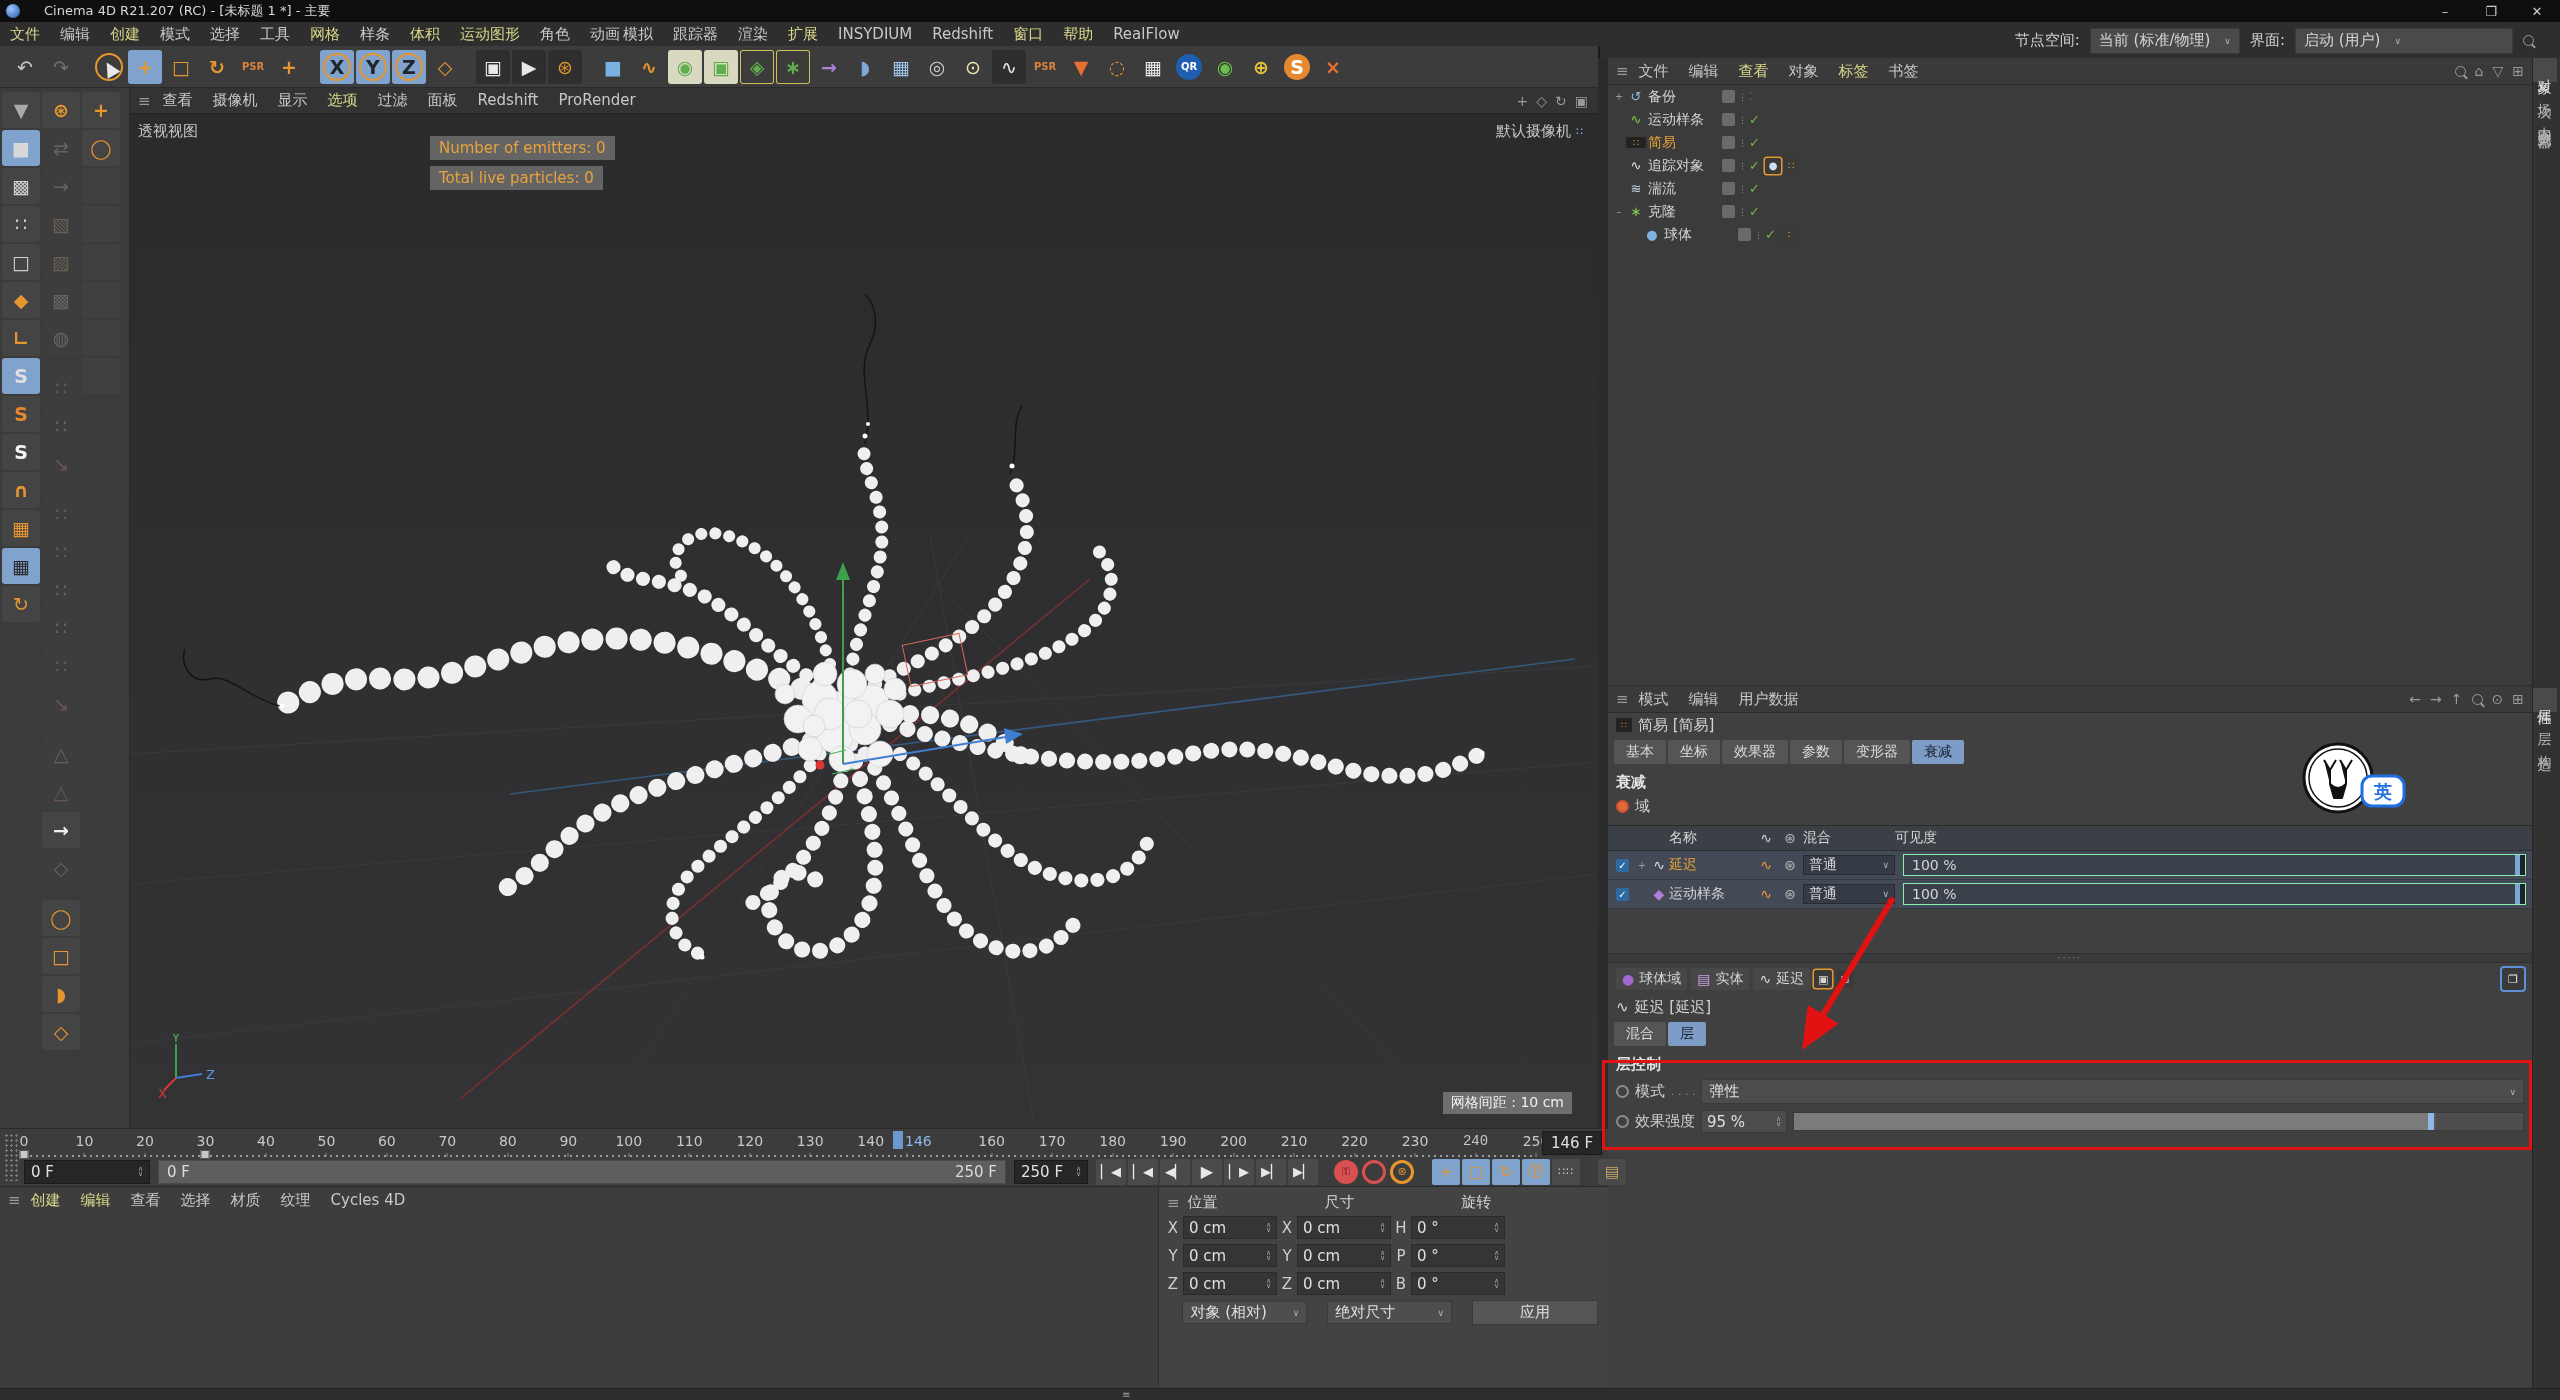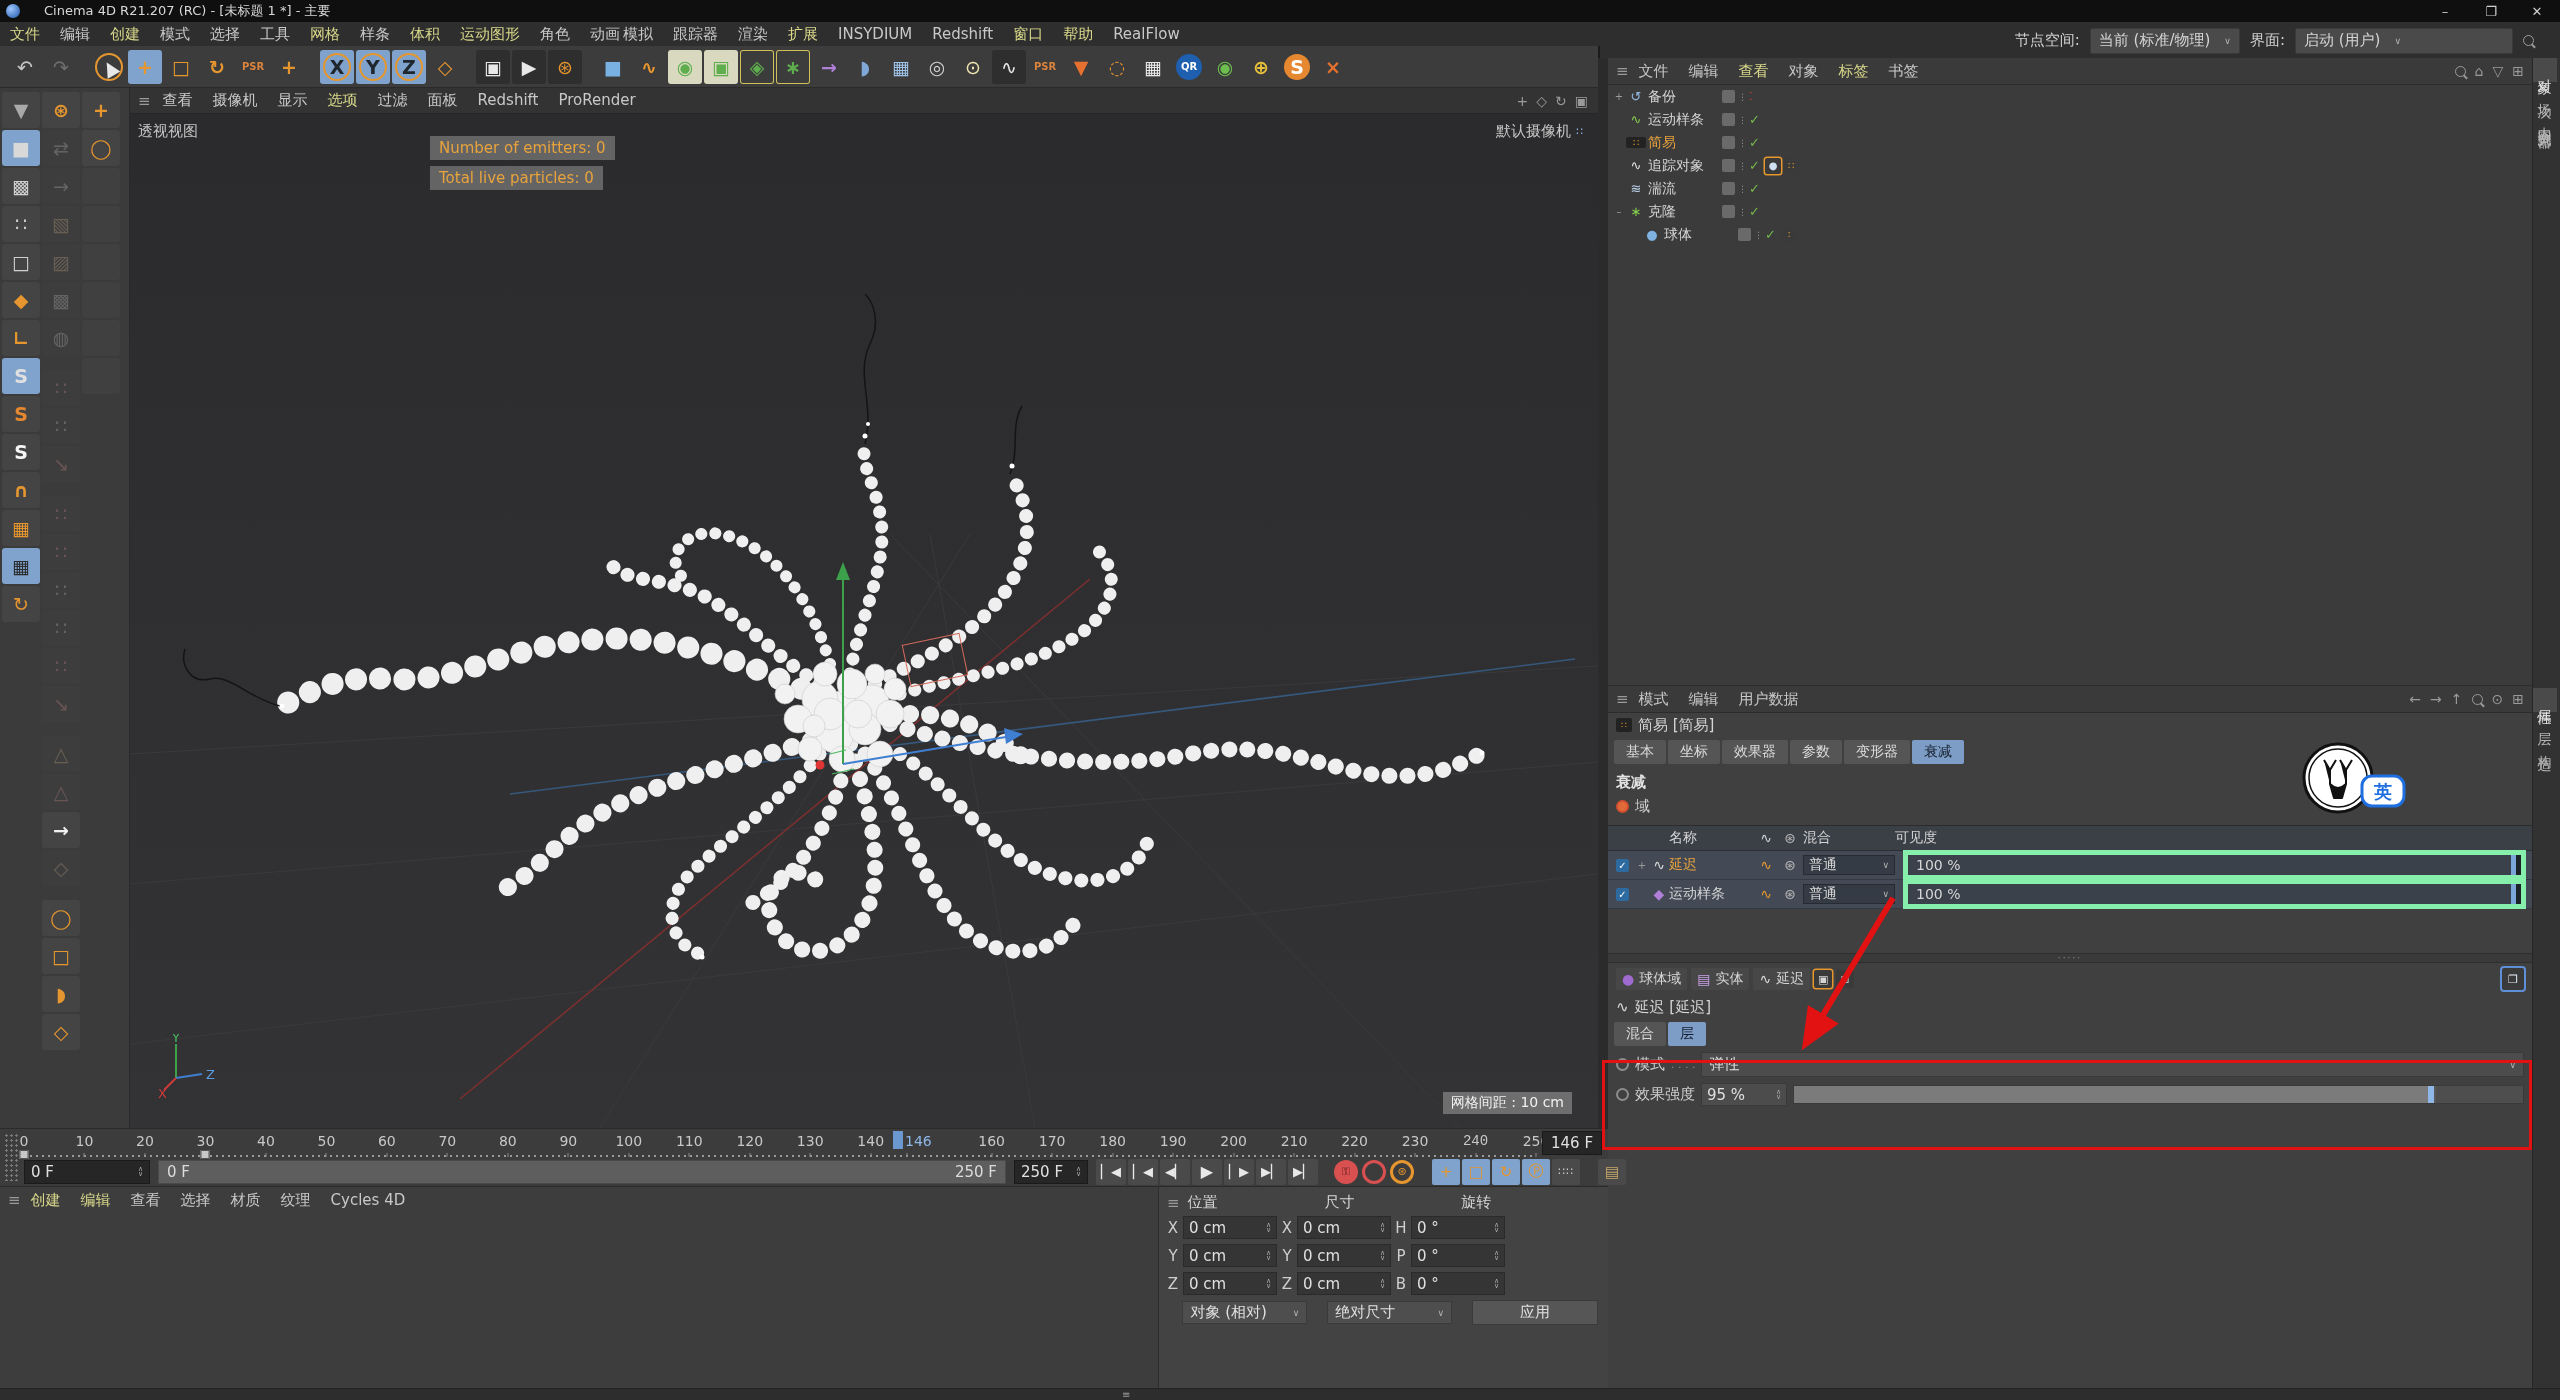--- a/index.html
+++ b/index.html
@@ -92,21 +92,21 @@
   .fhead{display:flex;align-items:center;height:24px;background:#3b3f46;border-bottom:1px solid #2b2e33;color:#cfcfcf;font-size:14px;}
   .frow{display:flex;align-items:center;height:28px;background:#434a55;border-bottom:1px solid #343a43;font-size:14px;}
   .fcb{width:13px;height:13px;background:#2d6aa0;color:#fff;font-size:10px;display:flex;align-items:center;justify-content:center;border-radius:2px;margin:0 6px 0 8px;}
   .fexp{width:14px;color:#9a9a9a;font-size:10px;text-align:center;}
   .ficon{width:20px;text-align:center;}
   .fname{width:86px;color:#d5d5d5;}
   .fname.sel{color:#e8a33c;}
   .fcurve{width:22px;text-align:center;color:#e6962f;}
   .fmask{width:26px;text-align:center;color:#b5b5b5;}
   .fblend{width:92px;height:20px;background:#353b44;border:1px solid #262b31;display:flex;align-items:center;justify-content:space-between;padding:0 5px;color:#d5d5d5;margin-right:8px;box-sizing:border-box;}
-  .fvis{flex:1;height:20px;background:#3a414b;border:5px solid #86efac;display:flex;align-items:center;padding-left:8px;color:#d5d5d5;position:relative;margin-right:6px;}
+  .fvis{flex:1;height:20px;background:#3a414b;border:1px solid #86efac;display:flex;align-items:center;padding-left:8px;color:#d5d5d5;position:relative;margin-right:6px;}
   .fvis .sl{position:absolute;right:5px;top:0;width:5px;height:100%;background:#7aa6d8;}
   .fvis .slend{position:absolute;right:0;top:0;width:5px;height:100%;background:#1d2229;}
   
   .bcrow{display:flex;align-items:center;gap:4px;padding:5px 8px;}
   .bc{display:flex;align-items:center;gap:5px;color:#d5d5d5;padding:2px 6px;background:#474747;border-radius:2px;font-size:14px;}
   .mini{width:18px;height:18px;border-radius:2px;background:#3a3a3a;display:flex;align-items:center;justify-content:center;font-size:11px;}
   .mini.selr{box-shadow:0 0 0 1.5px #e6962f;}
   .mini.bluebox{margin-left:auto;box-shadow:0 0 0 2px #5f8fd8;width:22px;height:22px;color:#dfe8f2;}
   .divdots{height:8px;display:flex;align-items:center;justify-content:center;color:#8a8a8a;font-size:9px;letter-spacing:2px;border-top:1px solid #2e2e2e;border-bottom:1px solid #2e2e2e;background:#3a3a3a;}
   .dd{flex:1;height:23px;background:#4c4c4c;border:1px solid #3a3a3a;display:flex;align-items:center;justify-content:space-between;padding:0 7px;color:#e0e0e0;}
@@ -771,20 +771,21 @@
       <span class="mini bluebox">❐</span>
     </div>
   <div class="amtitle">
     <span style="color:#d8d8d8;">∿</span>
     <span>延迟 [延迟]</span>
   </div>
   <div class="tabrow" id="dl-tabs">
       <span class="tab">混合</span>
       <span class="tab active">层</span>
     </div>
+  <div class="secttitle">层控制</div>
   <div class="fieldrow">
     <span class="animdot"></span>
     <span class="flabel">模式</span>
     <span style="color:#8a8a8a;font-size:11px;">. . . .</span>
     <span class="dd">
         <span>弹性</span>
         <span class="caret">∨</span>
       </span>
   </div>
   <div class="fieldrow">

